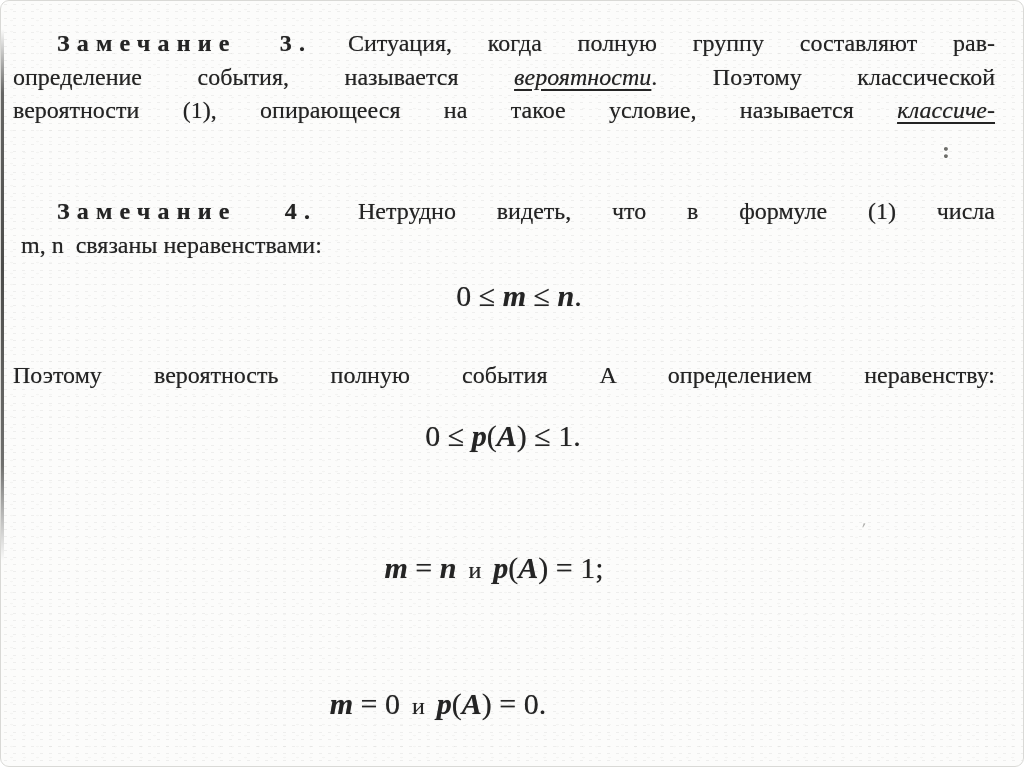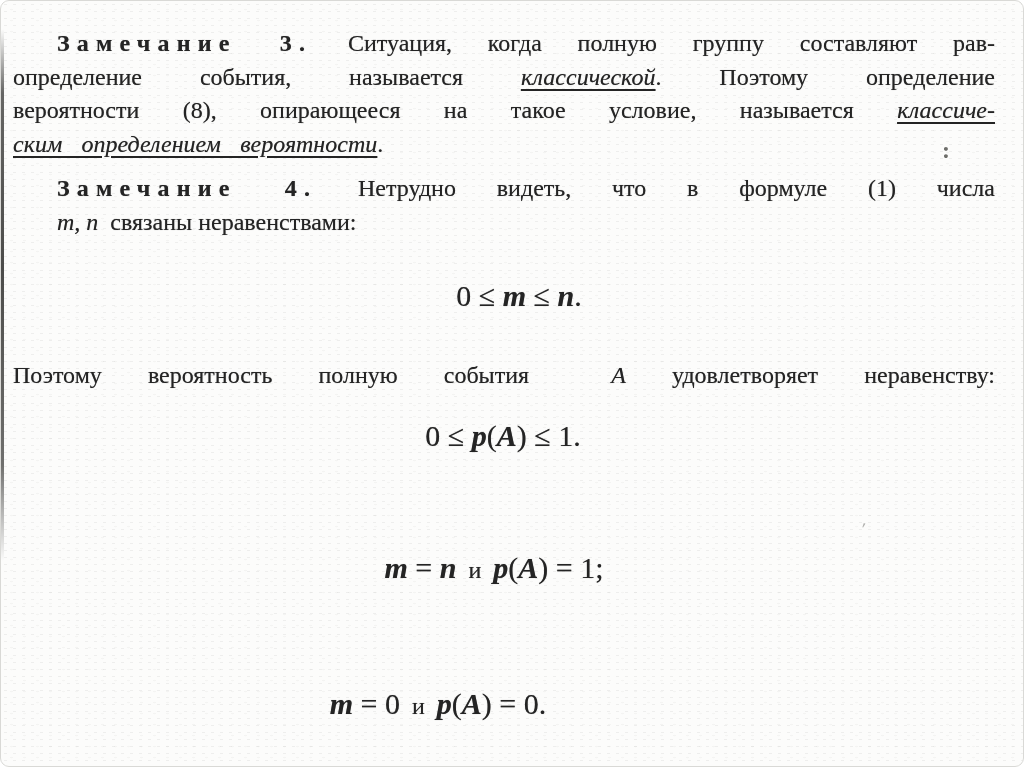--- a/index.html
+++ b/index.html
@@ -42,21 +42,21 @@
   .formula{
     position:absolute;left:0;width:1024px;
     text-align:center;
     font-size:30px;
     line-height:34px;
   }
   
   .sg{text-shadow:0 0 0.7px rgba(20,20,20,0.55);}
   .b{font-weight:bold;letter-spacing:0.30em;}
   .r{font-style:normal;}
-  .v{font-style:italic;margin-left:36px;}
+  .v{}
   .vo{font-style:italic;text-decoration:overline;text-decoration-thickness:1.6px;}
   .iu{font-style:italic;text-decoration:underline;text-underline-offset:4px;text-decoration-thickness:1.6px;}
   .spread{word-spacing:0.55em;}
   .fv{font-style:italic;font-weight:600;}
   .fr{font-style:normal;}
   .fi{font-size:24px;}
   
   .edge-line{
     position:absolute;left:0;top:28px;width:3px;height:532px;
     background:linear-gradient(to bottom,
@@ -73,34 +73,33 @@
 </head>
 <body>
 
 <div class="slide">
   <div class="edge-line"></div>
 
   <div class="content">
 
     <div class="para" style="top:26px;">
       <div class="line just indent"><span class="sg b">Замечание 3.</span><span class="sg r"> Ситуация, когда полную группу составляют рав-</span></div>
-      <div class="line just"><span class="sg r">определение события, называется </span><span class="sg iu">классической</span><span class="sg r">. Поэтому определение</span></div>
-      <div class="line just"><span class="sg r">вероятности (8), опирающееся на такое условие, называется </span><span class="sg iu">классиче-</span></div>
-      <div class="line leftal"><span class="sg iu spread">ским определением вероятности</span><span class="sg r">.</span></div>
+      <div class="line just"><span class="sg r">определение события, называется </span><span class="sg iu">вероятности</span><span class="sg r">. Поэтому классической</span></div>
+      <div class="line just"><span class="sg r">вероятности (1), опирающееся на такое условие, называется </span><span class="sg iu">классиче-</span></div>
     </div>
 
-    <div class="para" style="top:171px;">
+    <div class="para" style="top:194px;">
       <div class="line just indent"><span class="sg b">Замечание 4.</span><span class="sg r"> Нетрудно видеть, что в формуле (1) числа</span></div>
       <div class="line leftal" style="padding-left:8px;"><span class="sg v">m, n</span><span class="sg r">&nbsp; связаны неравенствами:</span></div>
     </div>
 
     <div class="formula" style="top:278px;transform:translateX(6px);"><span class="sg fr">0 ≤ </span><span class="sg fv">m</span><span class="sg fr"> ≤ </span><span class="sg fv">n</span><span class="sg fr">.</span></div>
 
     <div class="para" style="top:358px;">
-      <div class="line just"><span class="sg r">Поэтому вероятность полную события </span><span class="sg v">A</span><span class="sg r"> удовлетворяет неравенству:</span></div>
+      <div class="line just"><span class="sg r">Поэтому вероятность полную события </span><span class="sg v">A</span><span class="sg r"> определением неравенству:</span></div>
     </div>
 
     <div class="formula" style="top:418px;transform:translateX(-10px);"><span class="sg fr">0 ≤ </span><span class="sg fv">p</span><span class="sg fr">(</span><span class="sg fv">A</span><span class="sg fr">) ≤ 1.</span></div>
 
 
     <div class="formula" style="top:550px;transform:translateX(-19px);"><span class="sg fv">m</span><span class="sg fr"> = </span><span class="sg fv">n</span><span class="sg fr fi"> &nbsp;и&nbsp; </span><span class="sg fv">p</span><span class="sg fr">(</span><span class="sg fv">A</span><span class="sg fr">) = 1;</span></div>
 
 
     <div class="formula" style="top:686px;transform:translateX(-75px);"><span class="sg fv">m</span><span class="sg fr"> = 0</span><span class="sg fr fi"> &nbsp;и&nbsp; </span><span class="sg fv">p</span><span class="sg fr">(</span><span class="sg fv">A</span><span class="sg fr">) = 0.</span></div>
 

